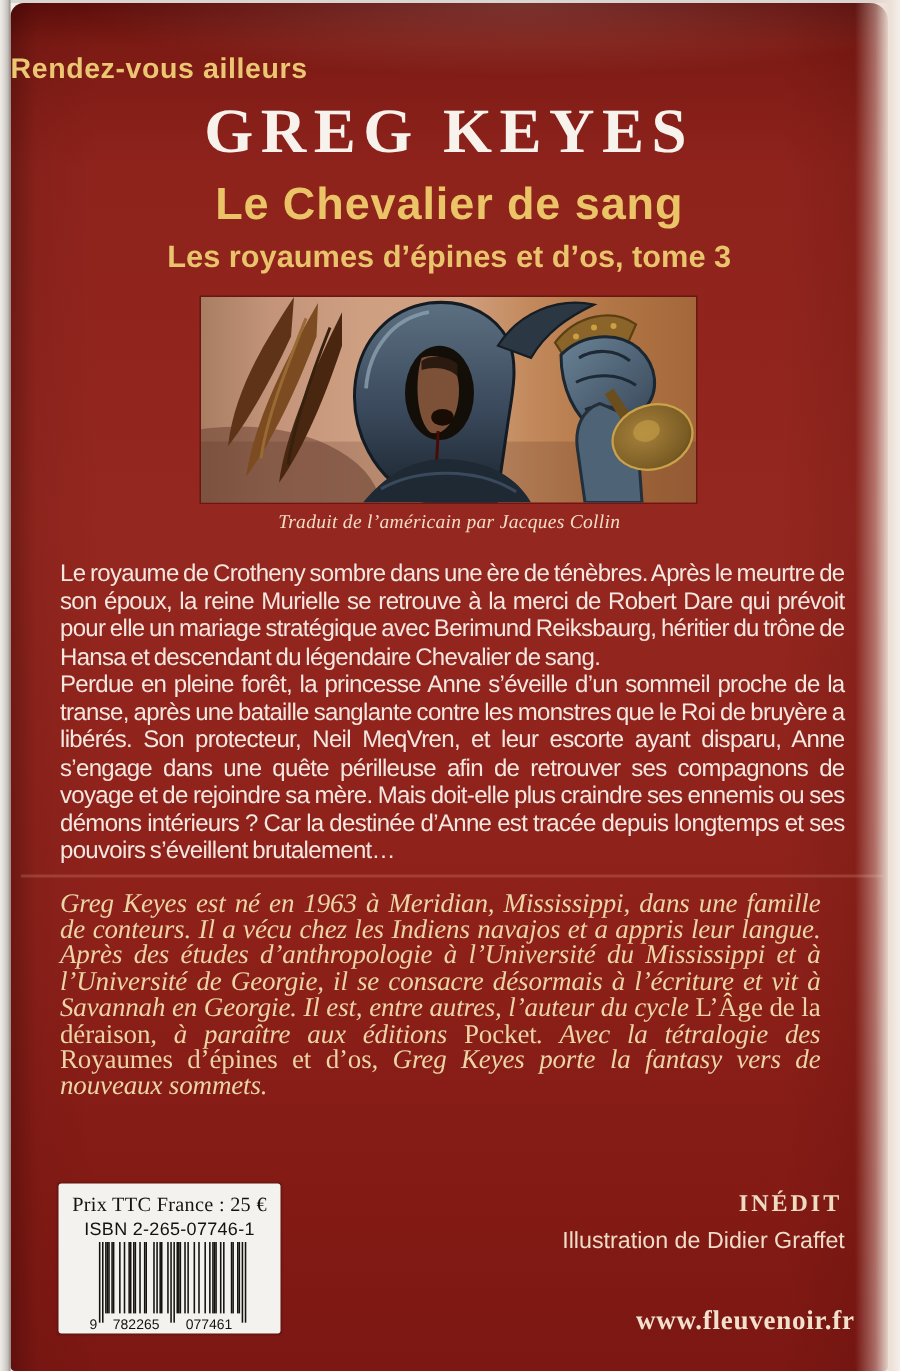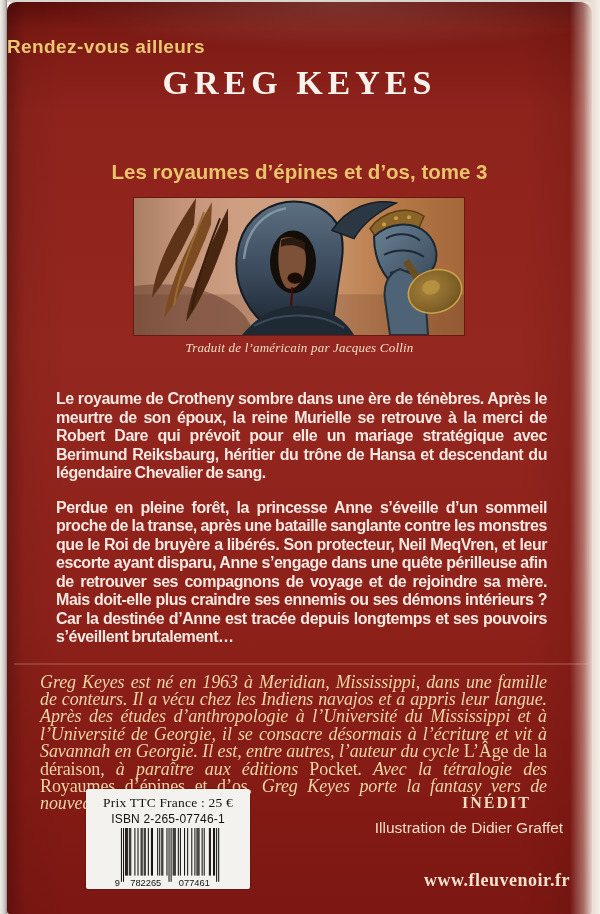--- a/index.html
+++ b/index.html
@@ -15,60 +15,61 @@
   .cover{position:absolute;left:7px;top:2px;width:585px;height:912px;
      border-radius:9px 12px 3px 3px;
      background:
        radial-gradient(ellipse 420px 70px at 58% 0%,rgba(255,235,220,0.16),rgba(255,255,255,0) 70%),
        linear-gradient(90deg,rgba(30,0,0,0.30) 0%,rgba(30,0,0,0.06) 3%,rgba(0,0,0,0) 10%,rgba(0,0,0,0) 88%,rgba(60,10,5,0.18) 100%),
        linear-gradient(180deg,#5d0e0b 0%,#7c1a14 3%,#8e231c 12%,#94271f 38%,#8d211a 68%,#831a14 88%,#7c1713 100%);}
   .cover > *{position:absolute;}
   .collection{top:34px;left:0;width:100%;color:#ecc773;
      font-size:19px;font-weight:bold;letter-spacing:0.4px;}
   .author{top:62px;left:0;width:100%;text-align:center;color:#f7f2ec;
-     font-family:"Liberation Serif",serif;font-size:34px;font-weight:600;letter-spacing:5px;}
+     font-family:"Liberation Serif",serif;font-size:42px;font-weight:600;letter-spacing:5px;}
   .title{top:118px;left:0;width:100%;text-align:center;color:#eac467;
      font-size:30px;font-weight:bold;letter-spacing:0.6px;}
   .series{top:158px;left:0;width:100%;text-align:center;color:#e9c46c;
      font-size:20.5px;font-weight:bold;}
   .illu{top:196px;left:127px;width:330px;height:137px;box-shadow:0 0 0 1px rgba(60,5,5,0.45);}
   .translation{top:338px;left:0;width:100%;text-align:center;color:#f4ddc6;
      font-family:"Liberation Serif",serif;font-style:italic;font-size:13px;letter-spacing:0.2px;}
   .text-col{top:372px;left:33px;width:523px;}
-  .synopsis p{margin:16px;color:#f3e7e0;font-size:16px;font-weight:bold;line-height:18.5px;
+  .synopsis p{margin:0;color:#f3e7e0;font-size:16px;font-weight:normal;line-height:18.5px;
      text-align:justify;letter-spacing:-0.45px;word-spacing:-1px;}
   .crease{height:2px;margin:5px -26px 0 -26px;background:rgba(255,205,185,0.18);}
   .bio{margin:9px 16px 0 0;color:#ebd4a6;font-family:"Liberation Serif",serif;font-style:italic;
      font-size:18px;line-height:17.4px;text-align:justify;letter-spacing:-0.1px;}
   .bio .roman{font-style:normal;}
   
-  .label{top:787px;left:32px;width:164px;height:100px;background:#f3f2ee;border-radius:2px;
-     box-shadow:0 0 2px rgba(0,0,0,0.4);text-align:center;overflow:hidden;margin-left:47px;}
+  .label{top:787px;left:32px;width:148px;height:100px;background:#f3f2ee;border-radius:2px;
+     box-shadow:0 0 2px rgba(0,0,0,0.4);text-align:center;overflow:hidden;}
   .price{margin-top:6px;color:#15120f;font-family:"Liberation Serif",serif;font-size:13.5px;letter-spacing:0.2px;}
   .isbn{margin-top:1px;color:#15120f;font-size:12px;letter-spacing:0.2px;}
   .label svg{display:block;margin:2px auto 0 auto;}
   .ean-digits{font-family:"Liberation Sans",sans-serif;font-size:9px;fill:#15120f;}
   
-  .inedit{top:792px;left:455px;width:130px;text-align:left;color:#eedcc2;
+  .inedit{top:792px;left:455px;width:130px;text-align:center;color:#eedcc2;
      font-family:"Liberation Serif",serif;font-size:16px;font-weight:bold;letter-spacing:2px;}
   .credit{top:817px;left:332px;width:260px;text-align:center;color:#eedcc8;font-size:15.5px;}
   .website{top:868px;left:360px;width:260px;text-align:center;color:#f1e2cd;
      font-family:"Liberation Serif",serif;font-size:18px;font-weight:bold;letter-spacing:0.5px;}
 </style>
 </head>
 <body>
 
 <div class="page">
   <div class="edge-top"></div>
   <div class="edge-left"></div>
 
   <div class="cover">
 
     <div class="collection">Rendez-vous ailleurs</div>
     <div class="author">GREG KEYES</div>
+    <div class="title">Le Chevalier de sang</div>
     <div class="series">Les royaumes d’épines et d’os, tome 3</div>
 
     <svg class="illu" viewBox="0 0 330 135" preserveAspectRatio="none">
       <defs>
         <linearGradient id="sky" x1="0" y1="0" x2="1" y2="0">
           <stop offset="0" stop-color="#a87e62"></stop>
             <stop offset="0.14" stop-color="#c3947a"></stop>
           <stop offset="0.33" stop-color="#cf9f82"></stop>
             <stop offset="0.52" stop-color="#d0a080"></stop>
           <stop offset="0.66" stop-color="#c38a5d"></stop>

